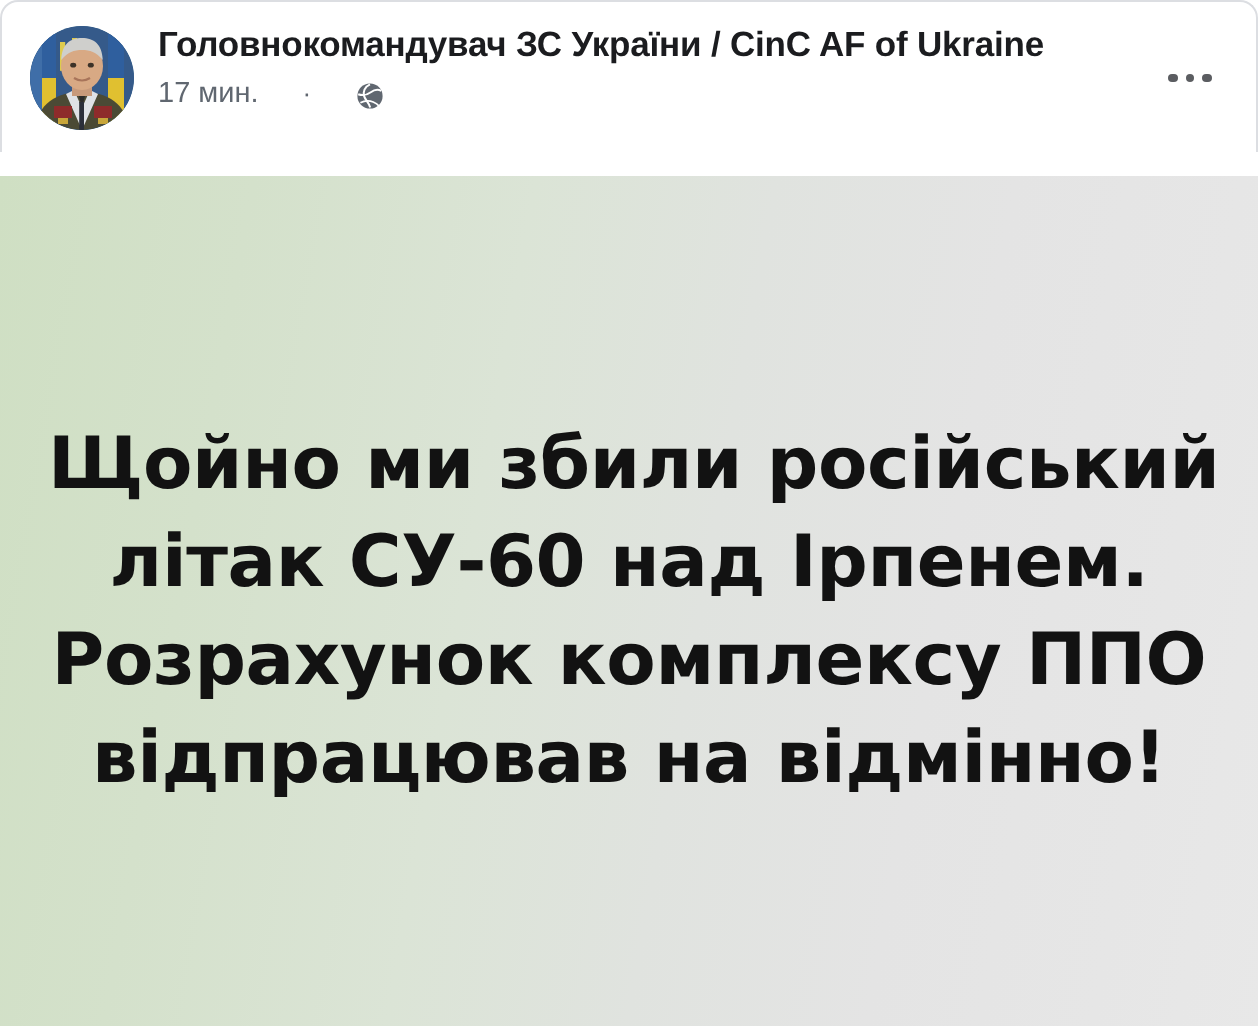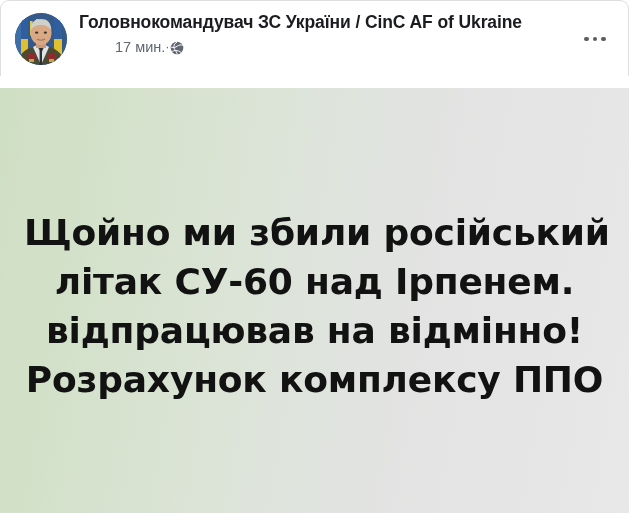--- a/index.html
+++ b/index.html
@@ -66,22 +66,21 @@
     line-height: 22px;
     letter-spacing: -0.1px;
     white-space: nowrap;
     overflow: hidden;
   }
 
   #meta-row {
     display: flex;
     align-items: center;
     margin-top: 5px;
-    gap: 0;
-    margin-left: 36px;
+    gap: 22px;
   }
   #timestamp {
     font-size: 14.5px;
     color: #606770;
     line-height: 18px;
     white-space: nowrap;
   }
   #meta-dot {
     font-size: 13px;
     color: #606770;
@@ -248,20 +247,20 @@
       <span class="dot"></span>
       <span class="dot"></span>
       <span class="dot"></span>
     </div>
   </div>
 
   <div id="post-image">
     <div id="image-caption">
       <span class="cap-line">Щойно ми збили російський</span>
       <span class="cap-line">літак СУ-60 над Ірпенем.</span>
+      <span class="cap-line">Розрахунок комплексу ППО</span>
       <span class="cap-line">відпрацював на відмінно!</span>
-      <span class="cap-line">Розрахунок комплексу ППО</span>
     </div>
     <div id="corner-marker"></div>
     <div id="image-bottom-edge"></div>
   </div>
 
 </div>
 
 </body></html>

